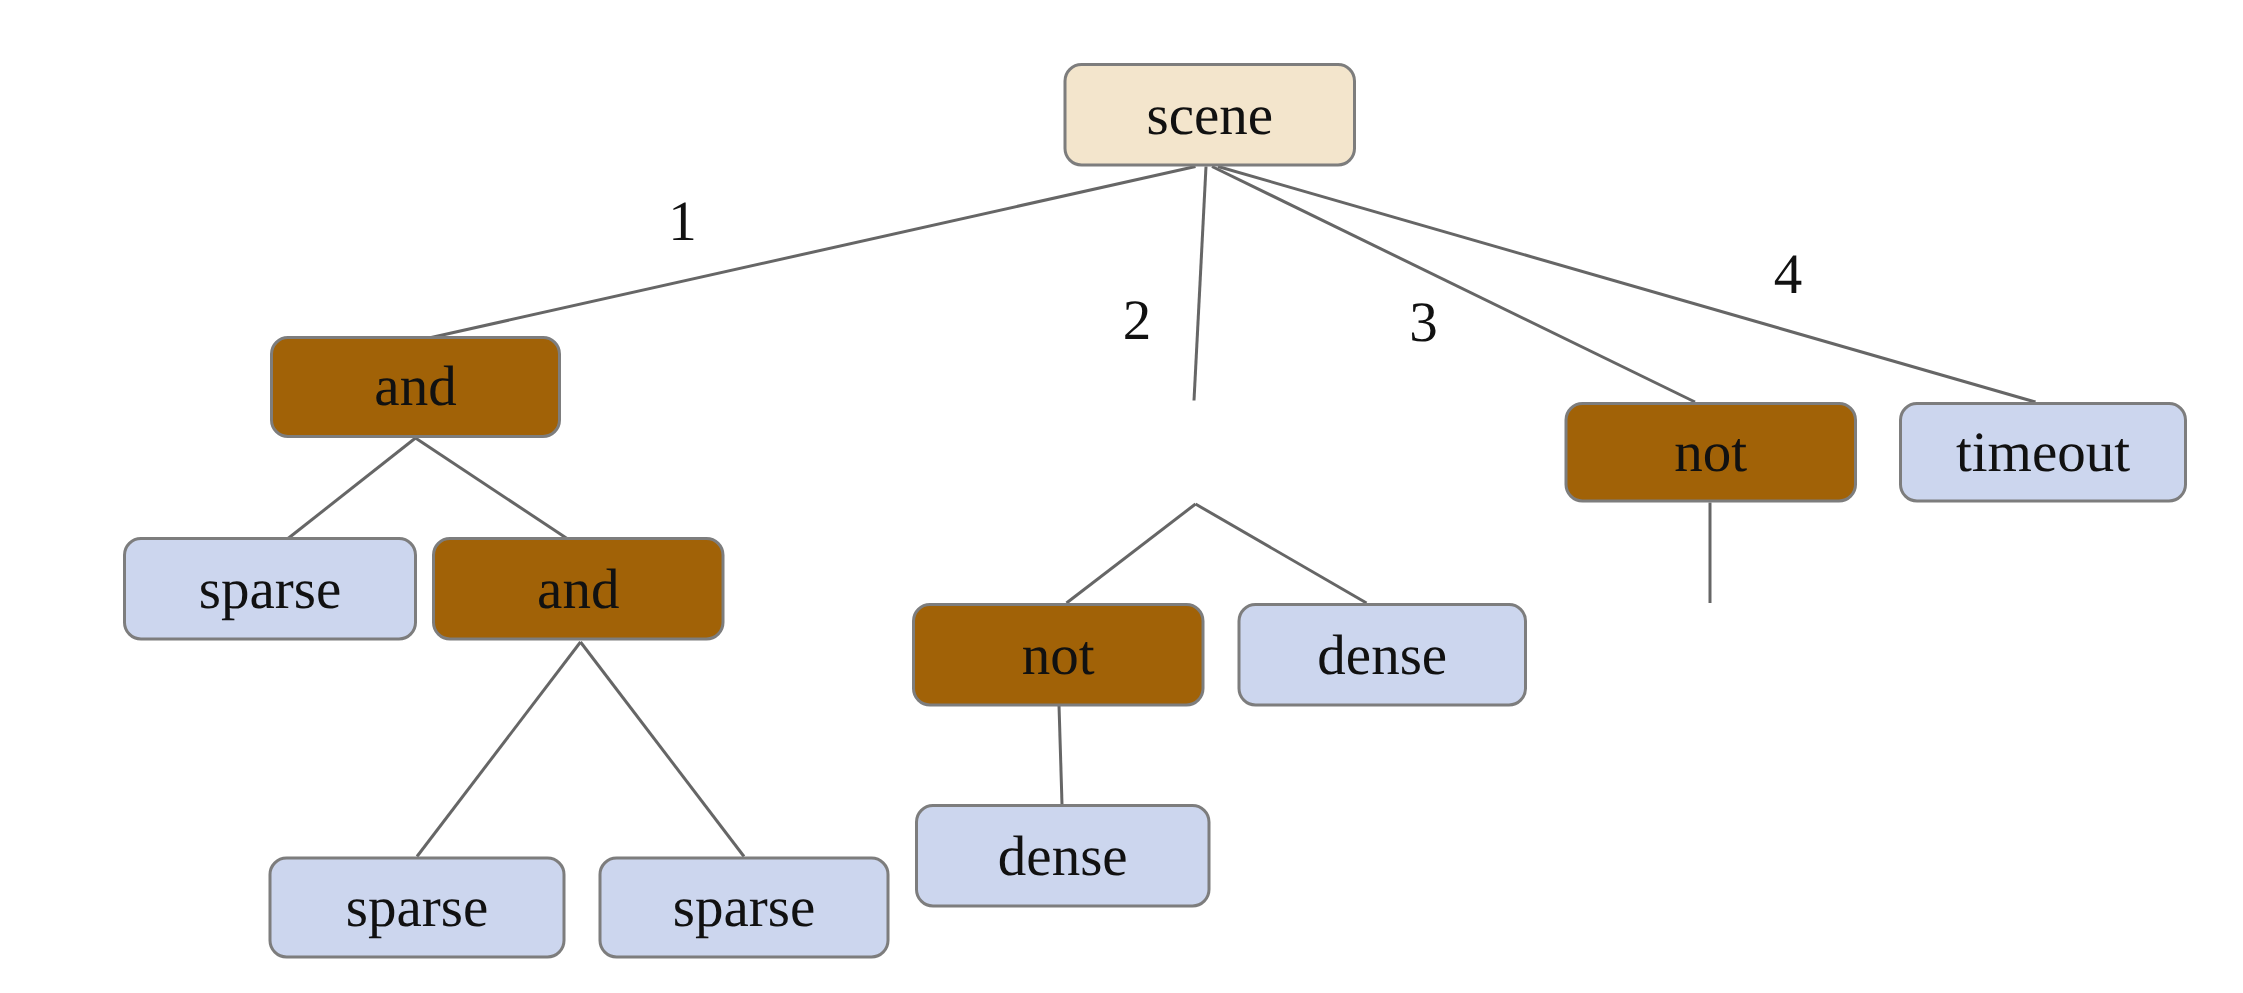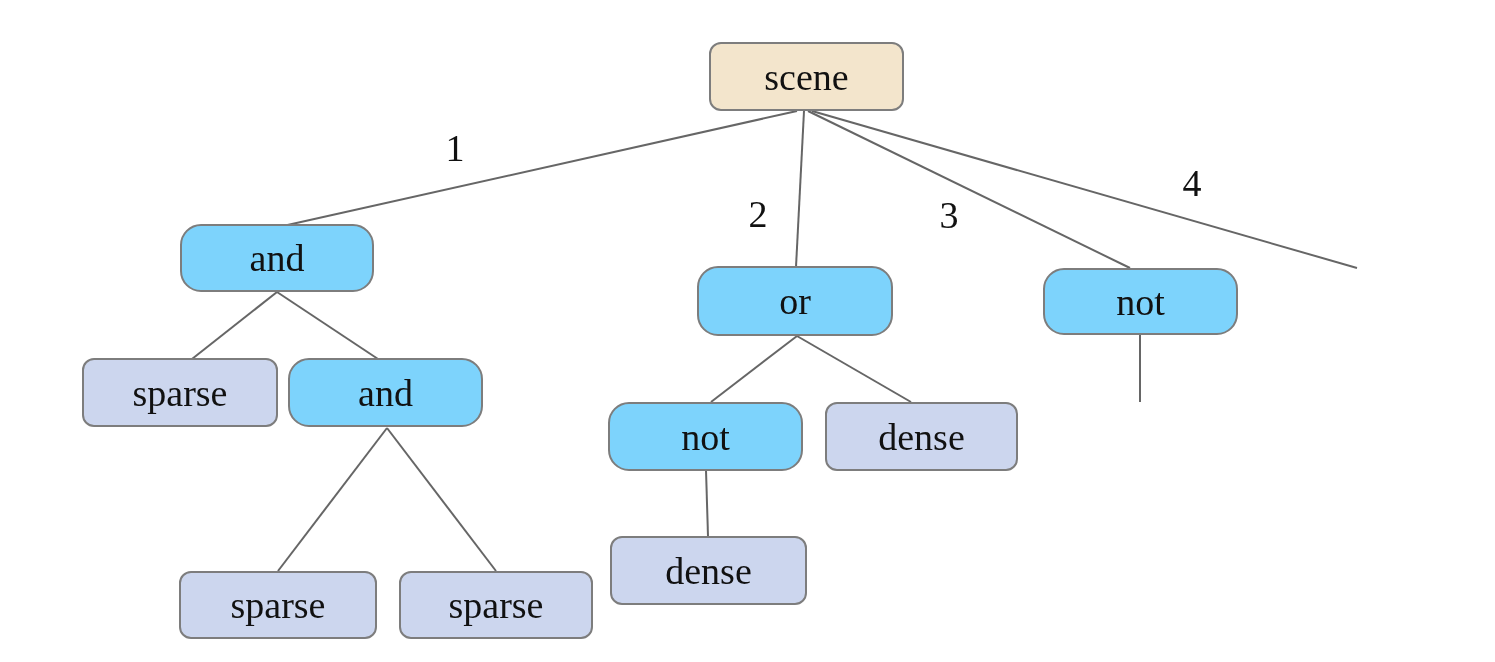--- a/index.html
+++ b/index.html
@@ -34,21 +34,21 @@
     align-items: center;
     justify-content: center;
     border: 2px solid #7d7d7d;
     border-radius: 12px;
     font-size: 38px;
     line-height: 1;
     color: #111111;
     white-space: nowrap;
   }
   .node.root     { background: #f3e5cc; }
-  .node.operator { background: #7dd3fc; border-radius: 21px; }
+  .node.operator { background: #a16207; }
   .node.leaf     { background: #ccd6ee; }
   .edge-label {
     position: absolute;
     transform: translate(-50%, -50%);
     font-size: 38px;
     color: #111111;
   }
 </style>
 </head>
 <body>
@@ -71,28 +71,28 @@
   </svg>
 
   <div class="node root" style="left:669px; top:42px; width:195px; height:69px;">
     <span>scene</span>
   </div>
 
   <div class="node operator" style="left:140px; top:224px; width:194px; height:68px;">
     <span>and</span>
   </div>
 
-  <div class="node operator" style="left:657px; top:266px; width:196px; height:70px;">
-    <span>or</span>
-  </div>
 
   <div class="node operator" style="left:1003px; top:268px; width:195px; height:67px;">
     <span>not</span>
   </div>
 
+  <div class="node leaf" style="left:1226px; top:268px; width:192px; height:67px;">
+    <span>timeout</span>
+  </div>
 
   <div class="node leaf" style="left:42px; top:358px; width:196px; height:69px;">
     <span>sparse</span>
   </div>
 
   <div class="node operator" style="left:248px; top:358px; width:195px; height:69px;">
     <span>and</span>
   </div>
 
   <div class="node operator" style="left:568px; top:402px; width:195px; height:69px;">

